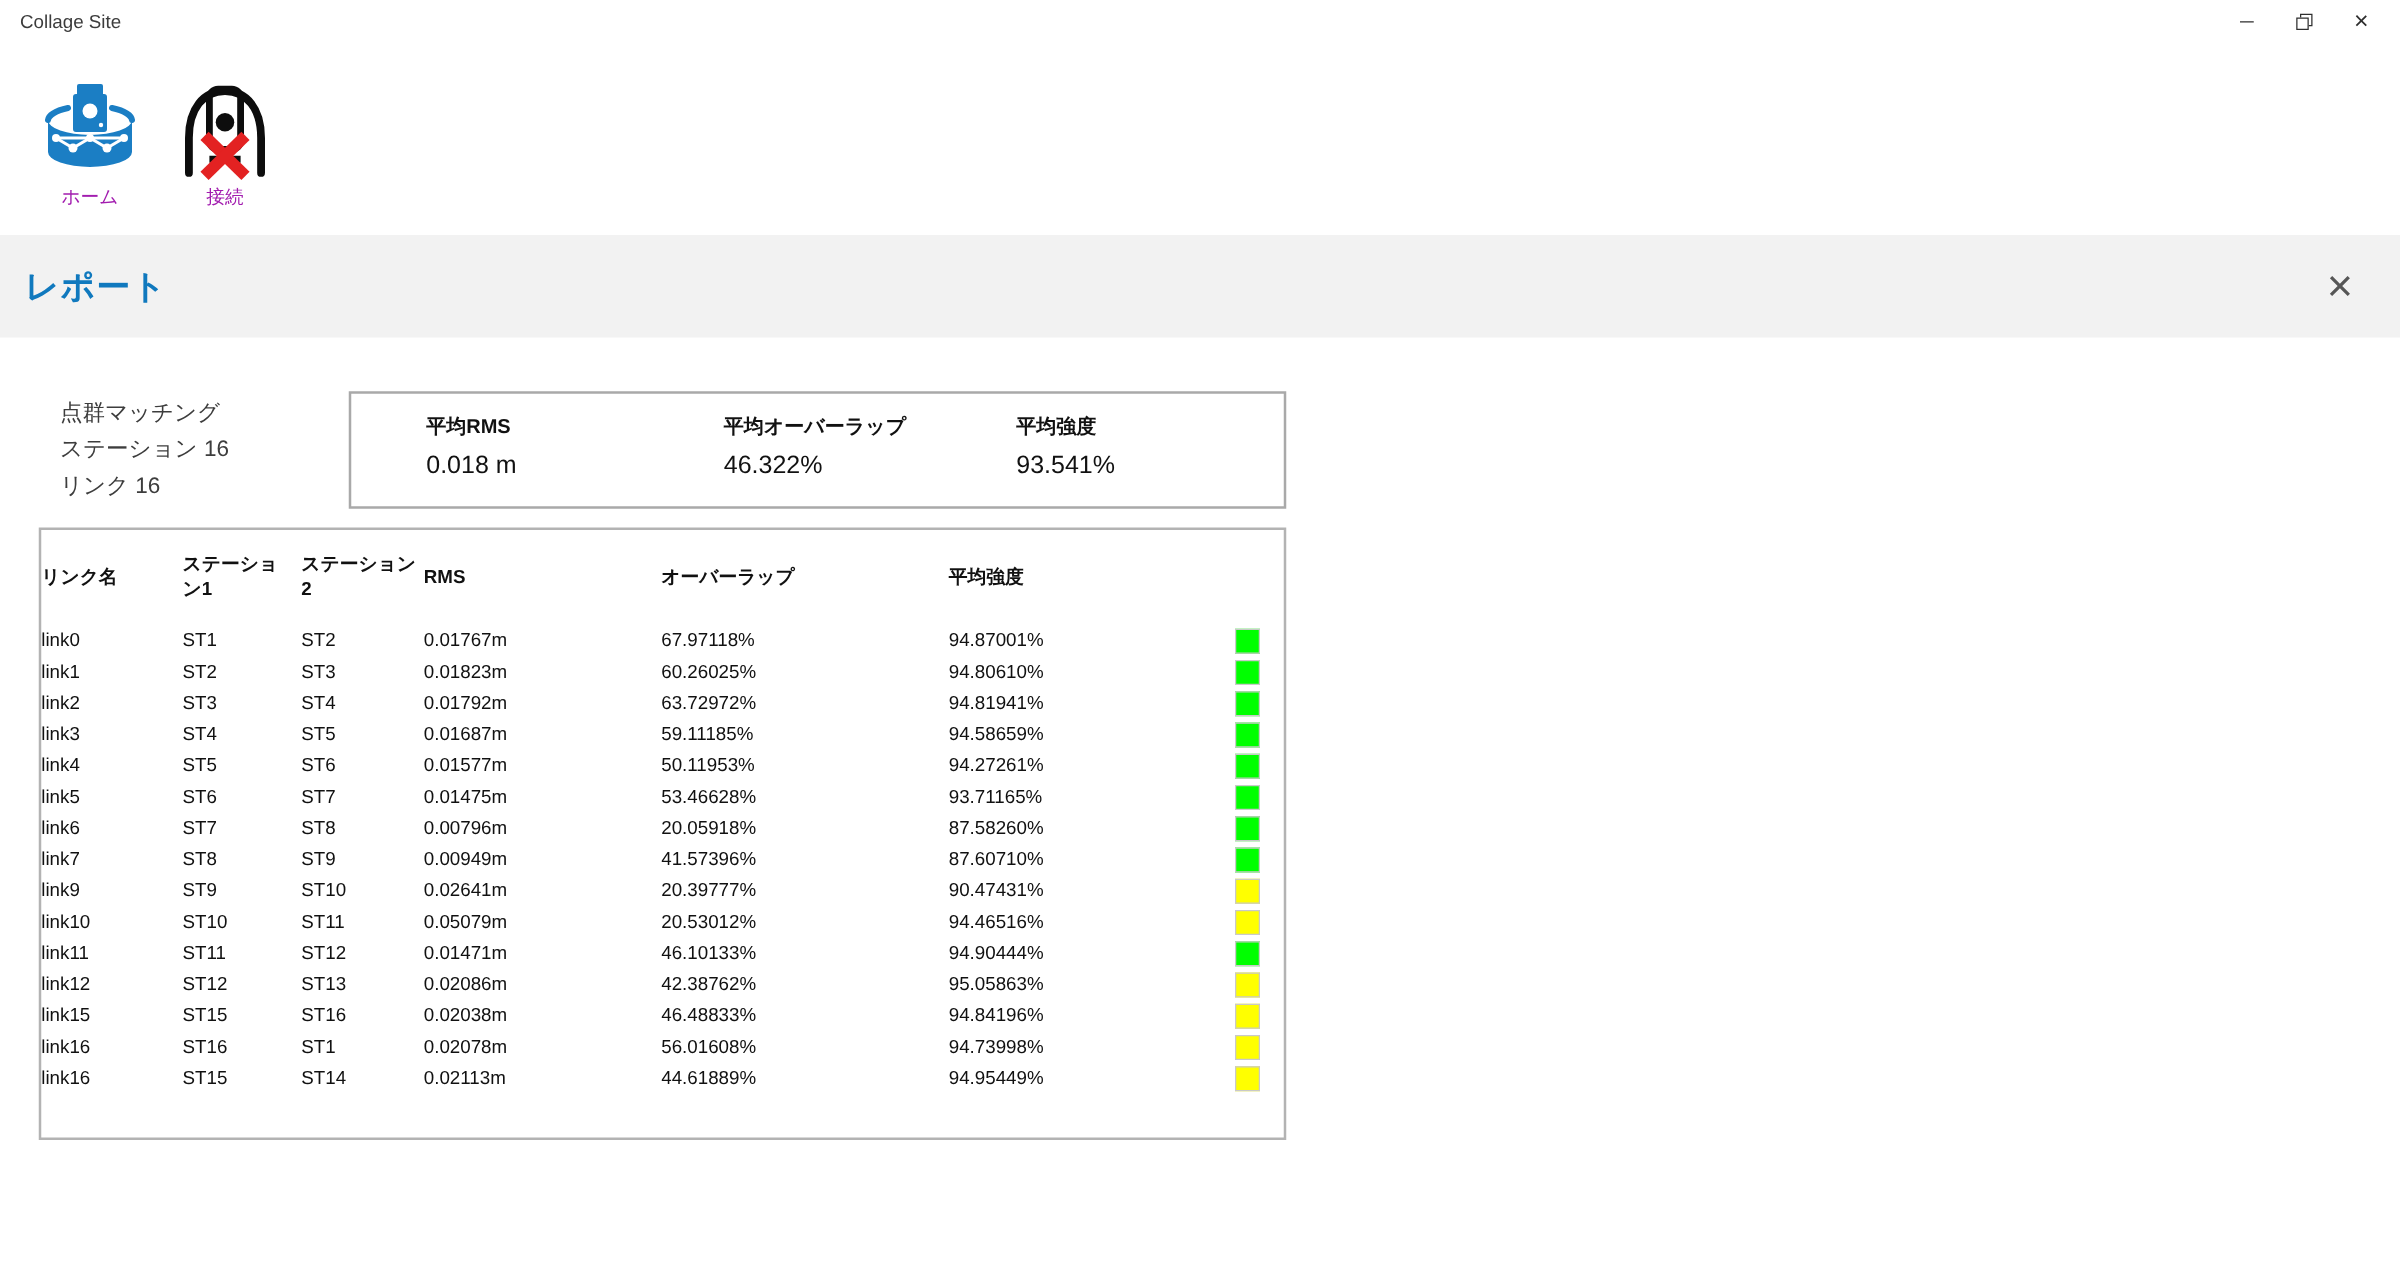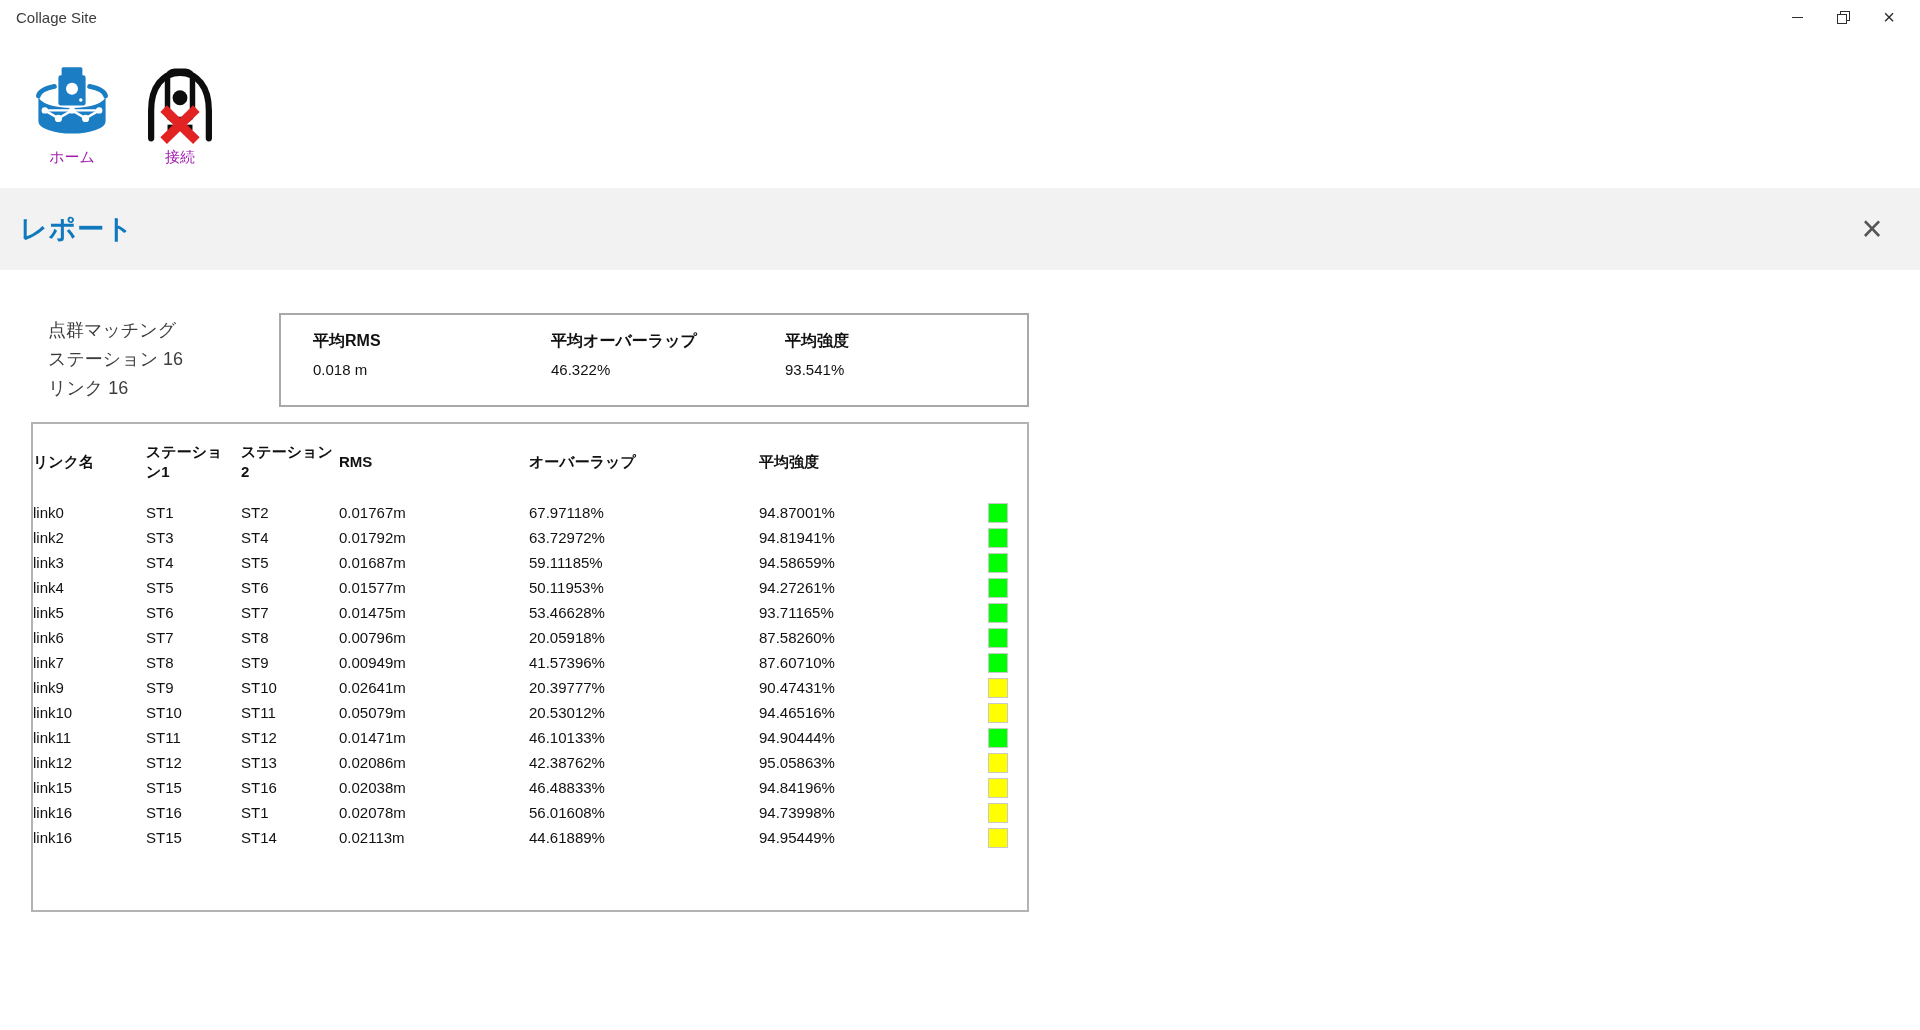--- a/index.html
+++ b/index.html
@@ -31,23 +31,23 @@
   .report-title { position:absolute; left:20px; top:50%; transform:translateY(-50%);
                   font-size:27px; font-weight:bold; color:#1079be; letter-spacing:1px; }
   .report-close { position:absolute; right:24px; top:50%; transform:translateY(-50%);
                   width:48px; height:48px; display:flex; align-items:center; justify-content:center; cursor:default; }
   .report-close span { font-size:36px; font-weight:300; color:#565656; line-height:1; }
 
   
   .matching-block { position:absolute; left:48px; top:316px; font-size:18px; line-height:29px; color:#3d3d3d; }
   .summary-box { position:absolute; left:279px; top:313px; width:750px; height:94px;
                  border:2px solid #a9a9a9; background:#fff; }
-  .stat { position:absolute; top:16px; }
+  .stat { position:absolute; top:16px;margin-left:28px; }
   .stat .stat-label { font-size:16px; font-weight:bold; color:#111; display:block; }
-  .stat .stat-value { font-size:15px; color:#111; display:block; margin-top:9px; }
+  .stat .stat-value { font-size:20px; color:#111; display:block; margin-top:9px; }
 
   
   .table-box { position:absolute; left:31px; top:422px; width:998px; height:490px;
                border:2px solid #b3b3b3; background:#fff; }
   table { width:100%; border-collapse:collapse; table-layout:fixed; }
   col.c1{width:113px;} col.c2{width:95px;} col.c3{width:98px;} col.c4{width:190px;}
   col.c5{width:230px;} col.c6{width:229px;} col.c7{width:39px;}
   thead th { height:76px; vertical-align:middle; text-align:left; font-size:15px; font-weight:bold;
              color:#111; padding:0 6px 0 0; line-height:1.35; }
   thead th:first-child, tbody td:first-child { padding-left:0; }
@@ -180,20 +180,29 @@
         <tr>
           <td>link0</td>
           <td>ST1</td>
           <td>ST2</td>
           <td>0.01767m</td>
           <td>67.97118%</td>
           <td>94.87001%</td>
           <td><span class="status-square" style="background: rgb(0, 255, 0);"></span></td>
         </tr>
         <tr>
+          <td>link1</td>
+          <td>ST2</td>
+          <td>ST3</td>
+          <td>0.01823m</td>
+          <td>60.26025%</td>
+          <td>94.80610%</td>
+          <td><span class="status-square" style="background: rgb(0, 255, 0);"></span></td>
+        </tr>
+        <tr>
           <td>link2</td>
           <td>ST3</td>
           <td>ST4</td>
           <td>0.01792m</td>
           <td>63.72972%</td>
           <td>94.81941%</td>
           <td><span class="status-square" style="background: rgb(0, 255, 0);"></span></td>
         </tr>
         <tr>
           <td>link3</td>

